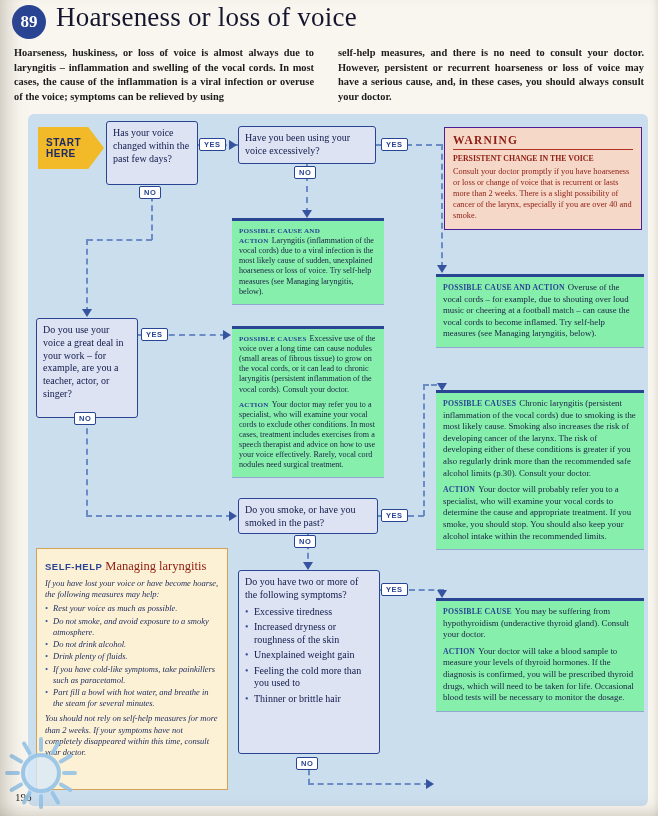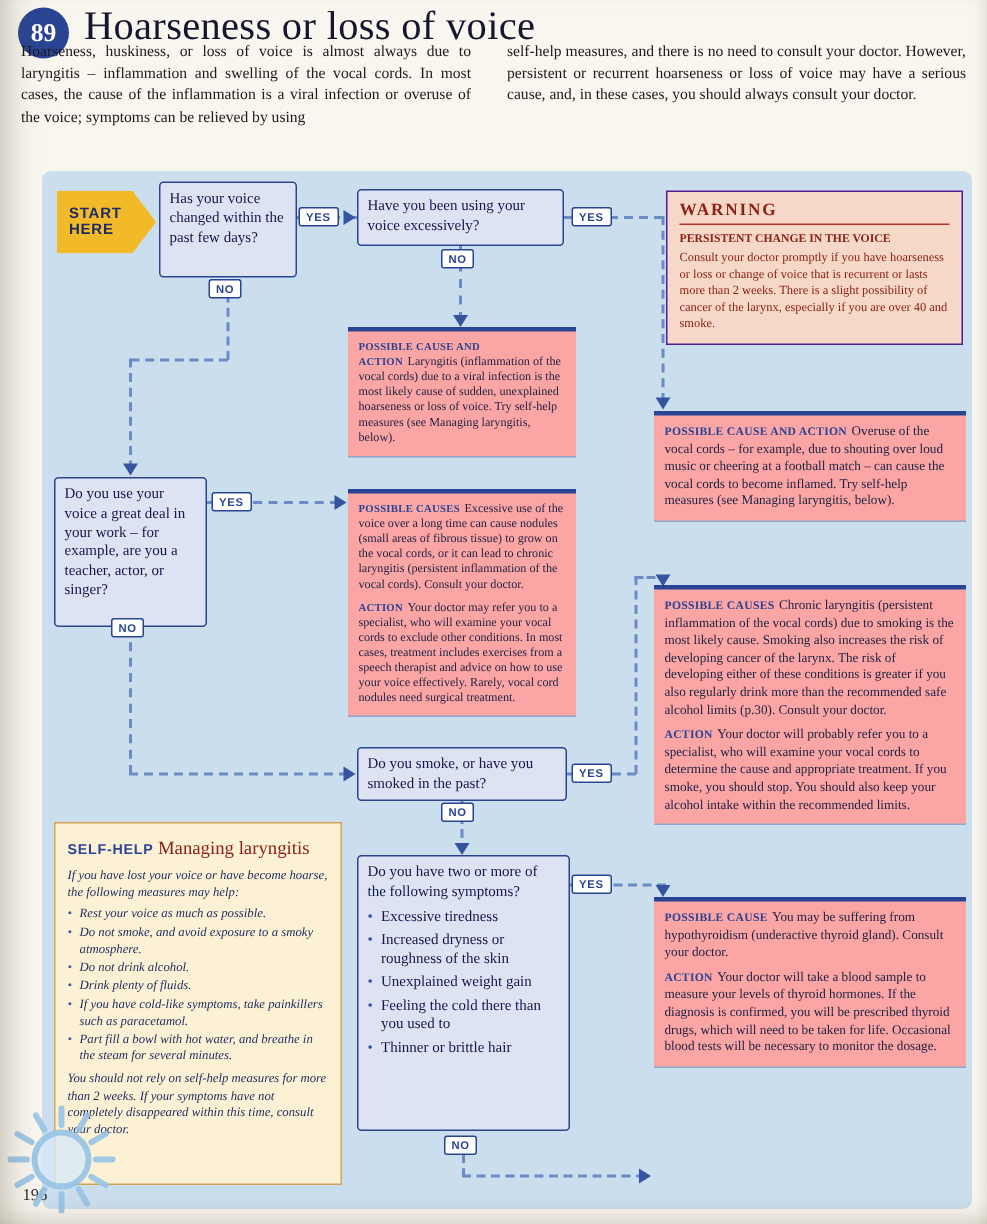--- a/index.html
+++ b/index.html
@@ -5,35 +5,35 @@
   * { box-sizing: border-box; }
   body { margin:0; background:#6b6b6b; font-family:"Liberation Serif", serif; }
   #page { position:relative; width:658px; height:816px; margin:0 auto; background:#f9f6ef; overflow:hidden; }
   #page::after { content:""; position:absolute; inset:0; z-index:30; pointer-events:none;
     box-shadow: inset 22px 0 22px -18px rgba(100,90,70,.35), inset 0 -16px 18px -14px rgba(100,90,70,.28), inset -8px 0 10px -8px rgba(100,90,70,.2); }
 
   .chart-num { position:absolute; left:12px; top:5px; width:34px; height:34px; border-radius:50%;
     background:#2a4494; color:#fff; display:flex; align-items:center; justify-content:center;
     font-size:17px; font-weight:bold; z-index:4; }
   .page-title { position:absolute; left:56px; top:2px; font-size:27px; color:#15152e; letter-spacing:.2px; z-index:4; }
-  .intro-col { position:absolute; top:28px; font-size:10.4px; line-height:1.4; color:#1b1b1b; text-align:justify; z-index:4; }
+  .intro-col { position:absolute; top:46px; font-size:10.4px; line-height:1.4; color:#1b1b1b; text-align:justify; z-index:4;font-weight:bold; }
   #intro-left { left:14px; width:300px; }
   #intro-right { left:338px; width:306px; }
 
   .panel { position:absolute; left:28px; top:114px; width:620px; height:692px; background:#cbdeee; border-radius:6px; z-index:0; }
 
   .start { position:absolute; left:38px; top:127px; width:66px; height:42px; background:#f2b929;
     clip-path:polygon(0 0,76% 0,100% 50%,76% 100%,0 100%);
     display:flex; flex-direction:column; justify-content:center; padding-left:8px;
     font-family:"Liberation Sans", sans-serif; font-weight:bold; font-size:10px; color:#1d2a66; letter-spacing:.5px; z-index:3; }
 
   .qbox { position:absolute; background:#dde3f3; border:1.5px solid #2a4494; border-radius:3px;
     padding:5px 6px; font-size:10px; line-height:1.28; color:#10194a; z-index:3; }
 
-  .abox { position:absolute; background:#fca5a5; border-top:3.5px solid #2a4494; border-bottom:1px solid #90a8d0;
+  .abox { position:absolute; background:#86efac; border-top:3.5px solid #2a4494; border-bottom:1px solid #90a8d0;
     padding:5px 7px 7px; font-size:8.8px; line-height:1.32; color:#1a2142; z-index:3; }
   .abox.sm { font-size:8.1px; line-height:1.25; }
   .abox p { margin:0 0 5px; }
   .abox p:last-child { margin:0; }
   .lead { font-weight:bold; color:#2a4494; text-transform:uppercase; font-size:.88em; letter-spacing:.2px; margin-right:3px; }
 
   .chip { position:absolute; background:#fff; border:1px solid #2a4494; border-radius:2px; color:#2a4494;
     font-family:"Liberation Sans", sans-serif; font-size:7.5px; font-weight:bold; letter-spacing:.5px;
     padding:2px 4px 1px; line-height:1; z-index:5; }
 
@@ -125,21 +125,21 @@
 
   <div class="qbox" style="left:106px;top:121px;width:92px;height:64px">Has your voice changed within the past few days?</div>
   <div class="qbox" style="left:238px;top:126px;width:138px;height:38px">Have you been using your voice excessively?</div>
   <div class="qbox" style="left:36px;top:318px;width:102px;height:100px">Do you use your voice a great deal in your work – for example, are you a teacher, actor, or singer?</div>
   <div class="qbox" style="left:238px;top:498px;width:140px;height:36px">Do you smoke, or have you smoked in the past?</div>
   <div class="qbox" id="q5" style="left:238px;top:570px;width:142px;height:184px">
     <div class="q5-intro">Do you have two or more of the following symptoms?</div>
     <div class="li">Excessive tiredness</div>
     <div class="li">Increased dryness or roughness of the skin</div>
     <div class="li">Unexplained weight gain</div>
-    <div class="li">Feeling the cold there than you used to</div>
+    <div class="li">Feeling the cold more than you used to</div>
     <div class="li">Thinner or brittle hair</div>
   </div>
 
   <div class="chip" style="left:199px;top:138px">YES</div>
   <div class="chip" style="left:139px;top:186px">NO</div>
   <div class="chip" style="left:381px;top:138px">YES</div>
   <div class="chip" style="left:294px;top:166px">NO</div>
   <div class="chip" style="left:141px;top:328px">YES</div>
   <div class="chip" style="left:74px;top:412px">NO</div>
   <div class="chip" style="left:381px;top:509px">YES</div>

